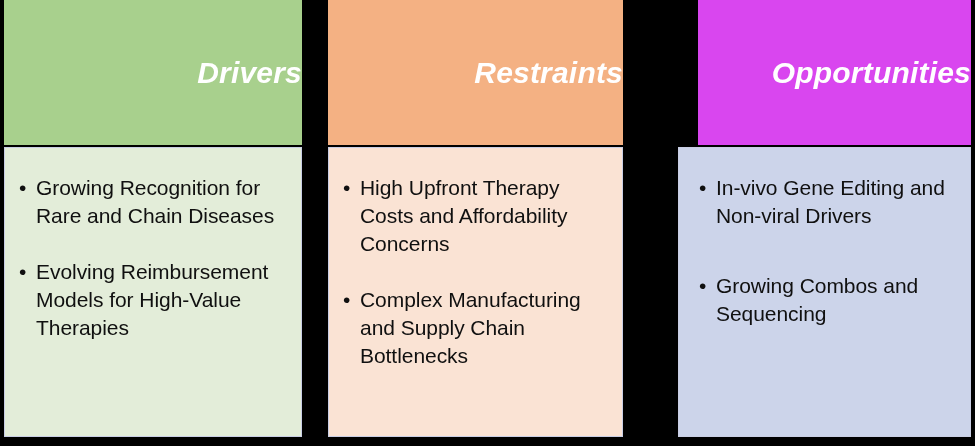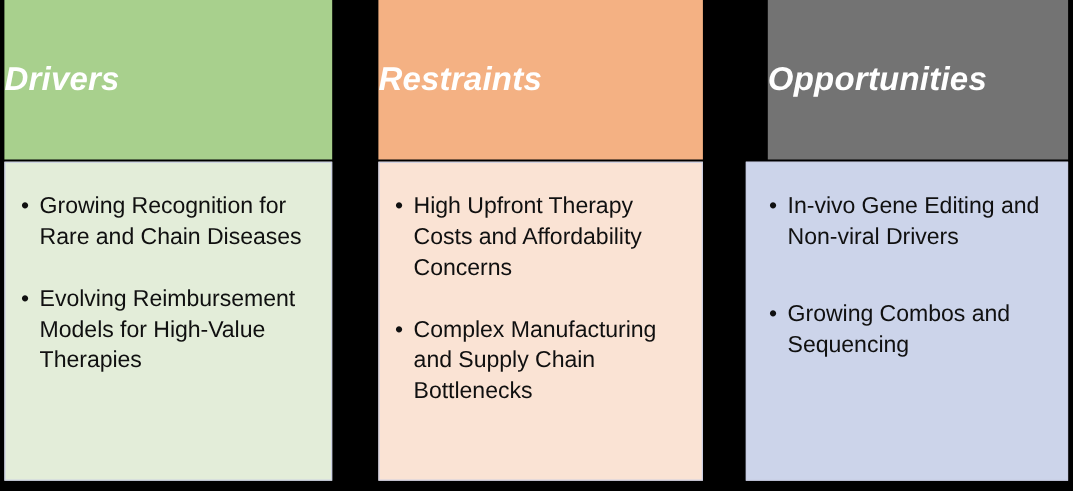--- a/index.html
+++ b/index.html
@@ -23,29 +23,29 @@
   }
   .column {
     position: absolute;
     top: 0;
     height: 446px;
     display: flex;
     flex-direction: column;
   }
   
   .col-drivers       { left: 4px;   width: 298px; }
-  .col-restraints    { left: 344px; width: 295px; }
+  .col-restraints    { left: 328px; width: 295px; }
   .col-opportunities { left: 678px; width: 293px; }
 
   .col-header {
     height: 145px;
     flex: 0 0 145px;
     display: flex;
     align-items: center;
-    justify-content: flex-start;
+    justify-content: flex-end;
     box-sizing: border-box;
   }
   .col-header-title {
     font-size: 30px;
     font-weight: bold;
     font-style: italic;
     color: #ffffff;
     letter-spacing: 0.2px;
     line-height: 1;
     text-align: center;
@@ -91,21 +91,21 @@
     line-height: 28px;
     color: #101010;
   }
   .col-opportunities ul.bullet-list li {
     margin-bottom: 42px;
   }
 
   
   .hdr-green  { background: #a8d08d; }
   .hdr-orange { background: #f4b183; }
-  .hdr-blue   { background: #737373; margin-left: 20px; }
+  .hdr-blue   { background: #d946ef; margin-left: 20px; }
   .body-green  { background: #e3edd9; }
   .body-orange { background: #fae3d4; }
   .body-blue   { background: #ccd4ea; }
 </style>
 </head>
 <body>
 
 <div class="board">
 
   <div class="column col-drivers">

